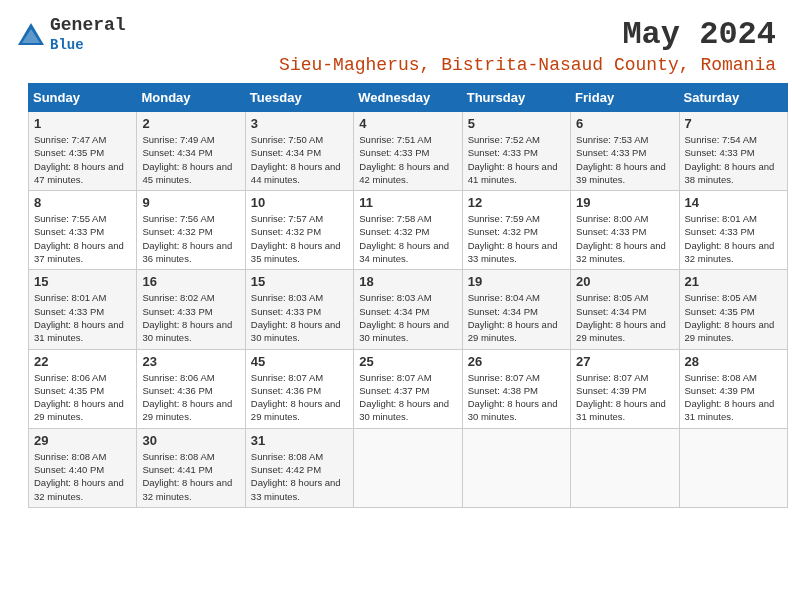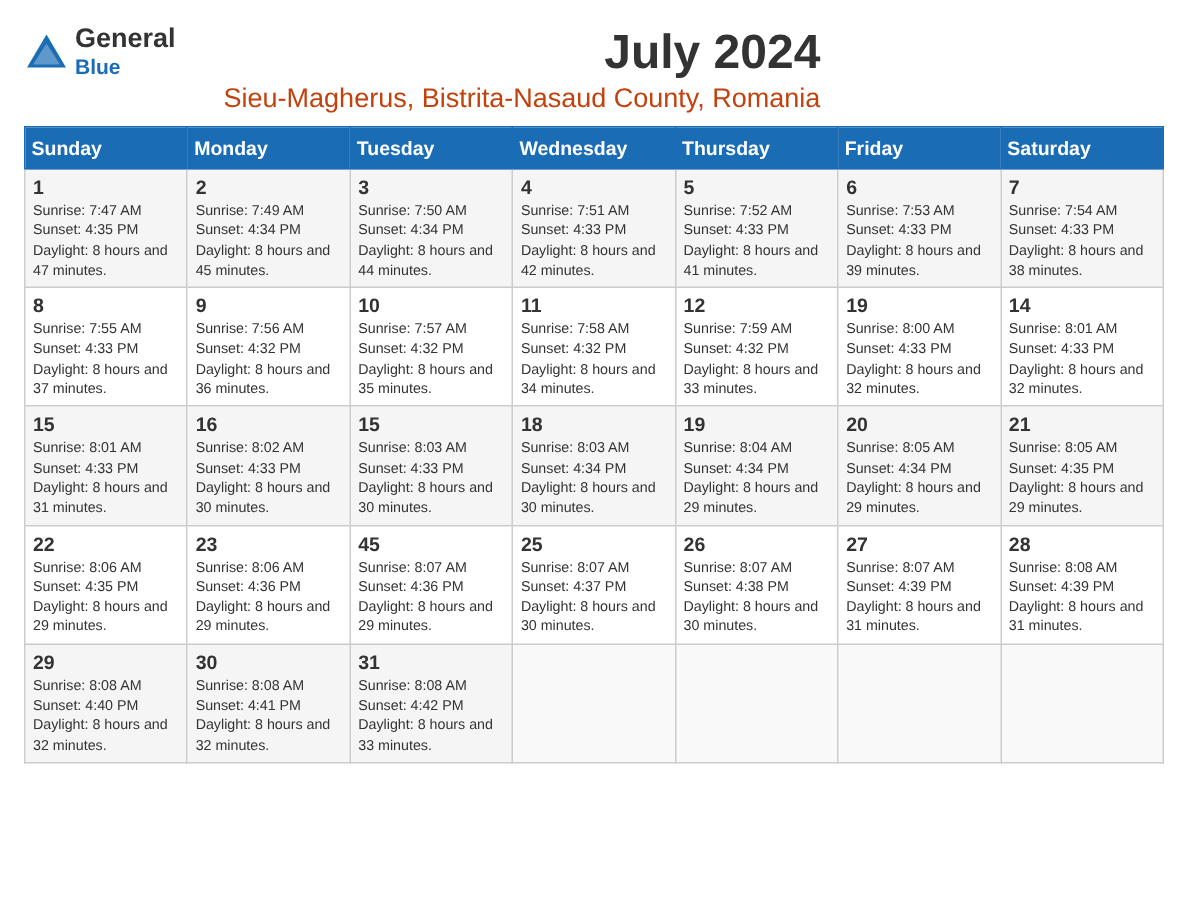--- a/index.html
+++ b/index.html
@@ -6,21 +6,23 @@
     body {
       font-family: Arial, sans-serif;
       background: #fff;
       width: 792px;
       min-height: 612px;
       padding: 16px;
     }
     .header-area {
       display: flex;
       align-items: flex-start;
+      justify-content: space-between;
       margin-bottom: 4px;
+      font-family: Liberation Mono, monospace;
     }
     .logo {
       display: flex;
       align-items: center;
       gap: 4px;
     }
     .logo-text-general {
       font-size: 18px;
       font-weight: bold;
       color: #333;
@@ -47,20 +49,21 @@
     .location-title {
       font-size: 18px;
       color: #c2410c;
       margin-top: 2px;
       margin-left: 32px;
     }
     .calendar-table {
       width: 100%;
       border-collapse: collapse;
       margin-top: 8px;
+      margin-left: 12px;
     }
     .calendar-table thead th {
       background: #1a6db5;
       color: #fff;
       font-size: 13px;
       font-weight: bold;
       padding: 6px 4px;
       text-align: left;
       border: 1px solid #1a6db5;
     }
@@ -104,21 +107,21 @@
     <svg class="logo-icon" viewBox="0 0 30 28" xmlns="http://www.w3.org/2000/svg">
       <polygon points="15,2 28,24 2,24" fill="#1a6db5"></polygon>
       <polygon points="15,8 24,22 6,22" fill="#fff" opacity="0.3"></polygon>
     </svg>
     <div>
       <span class="logo-text-general">General</span><br>
       <span class="logo-text-blue">Blue</span>
     </div>
   </div>
   <div class="title-area">
-    <div class="month-title">July 2024</div>
+    <div class="month-title">May 2024</div>
     <div class="location-title">Sieu-Magherus, Bistrita-Nasaud County, Romania</div>
   </div>
 </div>
 
 <table class="calendar-table">
   <thead>
     <tr id="header-row">
     <th>Sunday</th>
         <th>Monday</th>
         <th>Tuesday</th>

